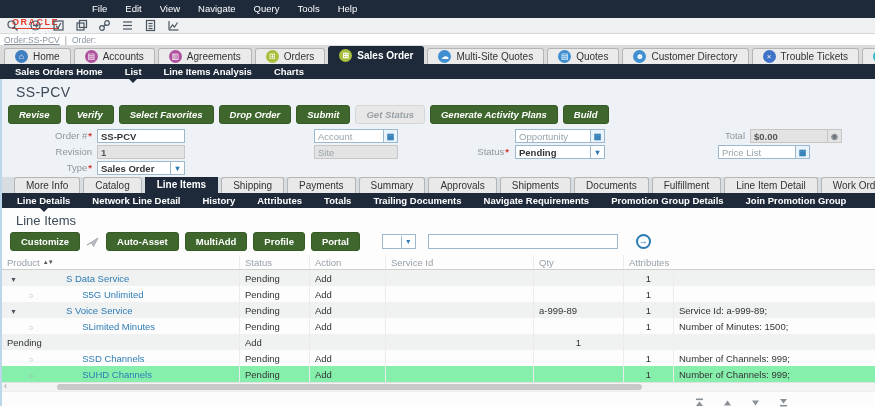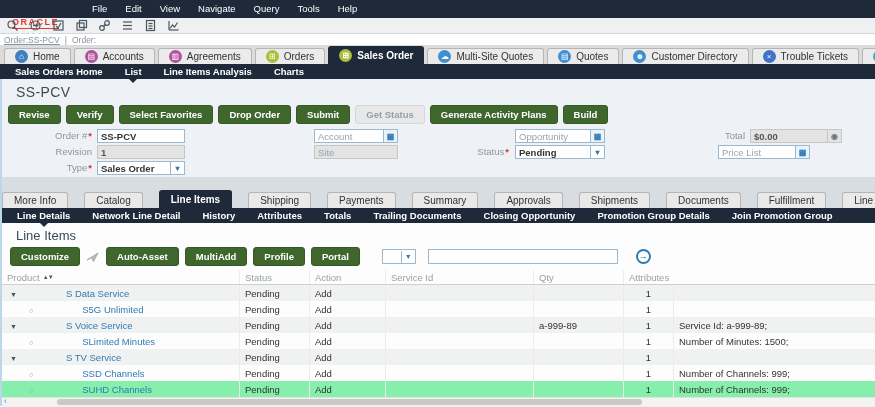--- a/index.html
+++ b/index.html
@@ -23,40 +23,40 @@
   .stab{height:16px;display:flex;align-items:center;gap:5px;background:#ebebeb;border:1px solid #b5b5b5;border-bottom:none;border-radius:3px 3px 0 0;padding:0 10px;font-size:10px;color:#333;white-space:nowrap;flex:0 0 auto;}
   .stab.active{background:#1e2a3a;color:#fff;border-color:#1e2a3a;height:18px;font-weight:bold;}
   .tab-ic{width:13px;height:13px;border-radius:50%;color:#fff;font-size:8px;line-height:13px;text-align:center;flex:0 0 13px;}
   
   .viewnav{height:15px;background:#1e2a3a;display:flex;align-items:center;padding-left:4px;}
   .vn-item{color:#fff;font-size:9.5px;font-weight:bold;padding:0 11px;line-height:15px;position:relative;white-space:nowrap;}
   .vn-item.active::after{content:"";position:absolute;left:50%;margin-left:-4px;bottom:-4px;border:4px solid transparent;border-top-color:#1e2a3a;border-bottom-width:0;z-index:6;}
   
   .main{border-left:2px solid #bcd6ea;background:#eef2f7;height:327px;}
   .page-title{font-size:14px;color:#3d4a57;padding:5px 0 5px 14px;letter-spacing:.4px;}
-  .btnrow{display:flex;gap:5px;padding:0 0 3px 6px;align-items:flex-start;}
+  .btnrow{display:flex;gap:5px;padding:0 0 3px 6px;align-items:flex-start;font-style:italic;}
   .btn{background:#3f672d;color:#fff;font-weight:bold;font-size:9.5px;padding:3px 10px;border-radius:3px;border:1px solid #365a26;white-space:nowrap;cursor:default;}
   .btn.disabled{background:#e8e8e8;color:#97a0a7;border-color:#d6d6d6;}
   
   .form{position:relative;height:48px;}
   .f-lb{position:absolute;width:90px;text-align:right;font-size:9.5px;color:#8d959c;line-height:14px;white-space:nowrap;}
   .req-star{color:#d03228;font-weight:bold;margin-left:1px;}
   .f{position:absolute;height:14px;border:1px solid #9bb8ce;background:#fff;font-size:9.5px;font-weight:bold;color:#333;display:flex;align-items:center;padding-left:3px;}
   .f.dis{background:#e3e3e3;border-color:#c6c6c6;color:#555;}
   .f .ph{font-weight:normal;color:#98a3ab;}
   .f .fill{flex:1;overflow:hidden;white-space:nowrap;}
   .sidebox{width:14px;height:12px;border-left:1px solid #9bb8ce;display:flex;align-items:center;justify-content:center;flex:0 0 14px;}
   .pickbox{color:#2a7ab5;background:#eaf3fa;font-size:8px;}
   .pickbox::before{content:"▦";}
   .chevbox{color:#2a7ab5;background:#fff;font-size:8px;}
   .chevbox::before{content:"▾";}
   .eyebox{color:#6d757c;background:#e3e3e3;border-left-color:#c6c6c6;font-size:8px;}
   .eyebox::before{content:"◉";}
   
-  .detailtabs{height:31px;background:#d8dde2;display:flex;align-items:flex-end;padding-left:0;gap:16px;overflow:hidden;margin-top:2px;}
+  .detailtabs{height:16px;background:#d8dde2;display:flex;align-items:flex-end;padding-left:12px;gap:3px;overflow:hidden;margin-top:2px;}
   .dtab{height:16px;display:flex;align-items:center;background:#e9e9e9;border:1px solid #b5b5b5;border-bottom:none;border-radius:3px 3px 0 0;padding:0 11px;font-size:10px;color:#333;white-space:nowrap;flex:0 0 auto;}
   .dtab.active{background:#1e2a3a;color:#fff;border-color:#1e2a3a;height:18px;font-weight:bold;}
   
   .li-panel{background:#fdfdfd;}
   .li-title{font-size:13px;color:#3d4a57;padding:5px 0 3px 14px;}
   .li-btnrow{display:flex;align-items:center;gap:6px;padding:1px 0 4px 8px;}
   .mini-dd{width:34px;height:15px;border:1px solid #9bb8ce;background:#fff;display:flex;align-items:center;margin-left:16px;}
   .mini-dd .fill{flex:1;}
   .mini-input{width:190px;height:15px;border:1px solid #9bb8ce;background:#fff;margin-left:6px;}
   .gobtn{width:15px;height:15px;border-radius:50%;border:2px solid #2a7ab5;color:#2a7ab5;font-weight:bold;font-size:9px;line-height:11px;text-align:center;margin-left:12px;}
@@ -287,21 +287,21 @@
 
   </div>
 
   <div class="viewnav">
     <span class="vn-item active">Line Details</span>
     <span class="vn-item">Network Line Detail</span>
     <span class="vn-item">History</span>
     <span class="vn-item">Attributes</span>
     <span class="vn-item">Totals</span>
     <span class="vn-item">Trailing Documents</span>
-    <span class="vn-item">Closing Opportunity</span>
+    <span class="vn-item">Navigate Requirements</span>
     <span class="vn-item">Promotion Group Details</span>
     <span class="vn-item">Join Promotion Group</span>
   </div>
 
   <div class="li-panel">
     <div class="li-title">Line Items</div>
     <div class="li-btnrow">
       <span class="btn">Customize</span>
       <span style="display:flex">
           <svg width="14" height="12">
@@ -374,24 +374,20 @@
           <span class="prod">SLimited Minutes</span>
         </span>
       <span class="gc">Pending</span>
       <span class="gc">Add</span>
       <span class="gc"></span>
       <span class="gc"></span>
       <span class="gc qty">1</span>
       <span class="gc">Number of Minutes: 1500;</span>
     </div>
     <div class="grow stripe">
-      <span class="gc">
-          <span class="exp"></span>
-          <span class="prod">S TV Service</span>
-        </span>
       <span class="gc">Pending</span>
       <span class="gc">Add</span>
       <span class="gc"></span>
       <span class="gc"></span>
       <span class="gc qty">1</span>
       <span class="gc"></span>
     </div>
     <div class="grow">
       <span class="gc">
           <span class="bul"></span>

